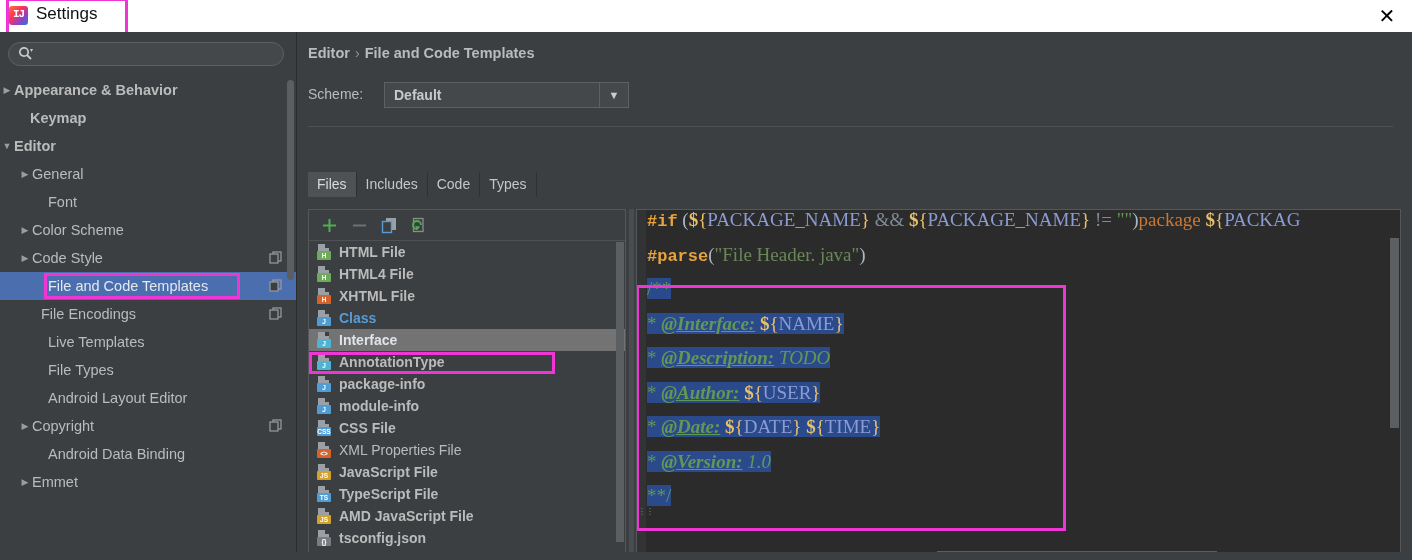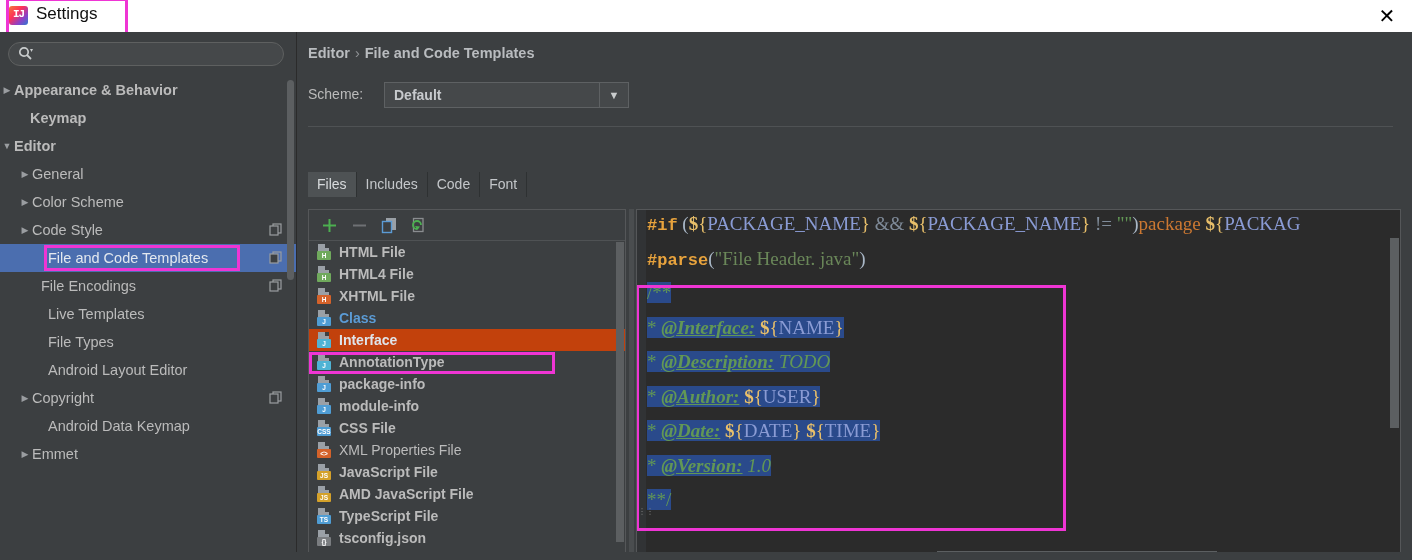--- a/index.html
+++ b/index.html
@@ -121,21 +121,21 @@
   }
   .tb-btn{
     position:absolute;top:4px;width:24px;height:24px;cursor:pointer;text-align:center;
   }
   .tb-btn svg{display:block;margin:3px auto 0;}
   .list-body{position:absolute;left:0;top:31px;right:0;bottom:0;overflow:hidden;}
   .litem{
     position:relative;height:22px;line-height:22px;white-space:nowrap;
     font-size:14px;color:#bbbbbb;font-weight:bold;cursor:default;padding-left:8px;
   }
-  .litem.selected{background:#c2410c;color:#dfe4ea;}
+  .litem.selected{background:#737373;color:#dfe4ea;}
   .litem.blue{color:#5b9bd5;}
   .litem.plain{font-weight:normal;}
   .ficon{
     position:relative;display:inline-block;width:15px;height:16px;
     vertical-align:-3px;margin-right:7px;
   }
   .ficon .sheet{
     position:absolute;left:1px;top:0;width:11px;height:11px;background:#9aa0a6;
   }
   .ficon .sheet:after{
@@ -159,21 +159,21 @@
   }
 
   
   .editor{
     position:absolute;left:339px;top:177px;width:765px;height:352px;
     background:#2b2b2b;border:1px solid #555759;box-sizing:border-box;overflow:hidden;
   }
   .gutter{position:absolute;left:0;top:0;width:9px;height:100%;background:#313335;}
   .code{
     position:absolute;left:0;top:0;right:0;bottom:0;
-    font-family:"Liberation Serif",serif;font-size:19px;line-height:40px;
+    font-family:"Liberation Serif",serif;font-size:19px;line-height:31px;
     white-space:pre;
   }
   .cline{position:relative;height:34.5px;padding-left:10px;}
   .sel{background:#2a4a8b;}
   .k-directive{color:#e8a33d;font-weight:bold;font-family:"Liberation Mono",monospace;font-size:17px;}
   .k-paren{color:#a9b7c6;}
   .k-var{color:#8a9bd4;}
   .k-dollar{color:#e8bf6a;font-weight:bold;}
   .k-brace{color:#e8bf6a;}
   .k-op{color:#7f8b99;}
@@ -235,20 +235,23 @@
         </div>
         <div class="tree-row bold">
           <span class="arrow" style="left: 0px;">▼</span>
           <span class="label" style="left: 14px;">Editor</span>
         </div>
         <div class="tree-row">
           <span class="arrow" style="left: 18px;">▶</span>
           <span class="label" style="left: 32px;">General</span>
         </div>
         <div class="tree-row">
+          <span class="label" style="left: 48px;">Font</span>
+        </div>
+        <div class="tree-row">
           <span class="arrow" style="left: 18px;">▶</span>
           <span class="label" style="left: 32px;">Color Scheme</span>
         </div>
         <div class="tree-row">
           <span class="arrow" style="left: 18px;">▶</span>
           <span class="label" style="left: 32px;">Code Style</span>
           <span class="copy-badge">
             <svg width="13" height="13" viewBox="0 0 13 13">
               <rect x="4" y="1" width="8" height="9" fill="none" stroke="#9a9da0" stroke-width="1.2"></rect>
               <rect x="1" y="3" width="8" height="9" fill="#3c3f41" stroke="#9a9da0" stroke-width="1.2"></rect>
@@ -287,21 +290,21 @@
           <span class="arrow" style="left: 18px;">▶</span>
           <span class="label" style="left: 32px;">Copyright</span>
           <span class="copy-badge">
             <svg width="13" height="13" viewBox="0 0 13 13">
               <rect x="4" y="1" width="8" height="9" fill="none" stroke="#9a9da0" stroke-width="1.2"></rect>
               <rect x="1" y="3" width="8" height="9" fill="#3c3f41" stroke="#9a9da0" stroke-width="1.2"></rect>
             </svg>
           </span>
         </div>
         <div class="tree-row">
-          <span class="label" style="left: 48px;">Android Data Keymap</span>
+          <span class="label" style="left: 48px;">Android Data Binding</span>
         </div>
         <div class="tree-row">
           <span class="arrow" style="left: 18px;">▶</span>
           <span class="label" style="left: 32px;">Emmet</span>
         </div>
       </div>
     <div class="side-scroll"></div>
   </div>
 
   <div class="content">
@@ -313,21 +316,21 @@
     <div class="scheme-row">
       <div class="scheme-label">Scheme:</div>
       <div class="combo">
         <div class="combo-value">Default</div>
         <div class="combo-arrow">▼</div>
       </div>
     </div>
 
     <div class="divider"></div>
 
-    <div class="tabs" id="tabs"><div class="tab active">Files</div><div class="tab">Includes</div><div class="tab">Code</div><div class="tab">Font</div></div>
+    <div class="tabs" id="tabs"><div class="tab active">Files</div><div class="tab">Includes</div><div class="tab">Code</div><div class="tab">Types</div></div>
 
     <div class="listpanel">
       <div class="list-toolbar">
         <div class="tb-btn" style="left:8px">
           <svg width="17" height="17" viewBox="0 0 17 17">
               <line x1="8.5" y1="2" x2="8.5" y2="15" stroke="#4caf50" stroke-width="2"></line>
               <line x1="2" y1="8.5" x2="15" y2="8.5" stroke="#4caf50" stroke-width="2"></line>
             </svg>
         </div>
         <div class="tb-btn" style="left:38px">
@@ -354,22 +357,22 @@
           <div class="litem"><span class="ficon"><span class="sheet"></span><span class="badge" style="background:#6fa95c">H</span></span><span>HTML4 File</span></div>
           <div class="litem"><span class="ficon"><span class="sheet"></span><span class="badge" style="background:#d4622a">H</span></span><span>XHTML File</span></div>
           <div class="litem blue"><span class="ficon"><span class="sheet"></span><span class="badge" style="background:#4f9dd4">J</span></span><span>Class</span></div>
           <div class="litem selected"><span class="ficon"><span class="sheet"></span><span class="badge" style="background:#4fb3d4">J</span></span><span>Interface</span></div>
           <div class="litem"><span class="ficon"><span class="sheet"></span><span class="badge" style="background:#4fb3d4">J</span></span><span>AnnotationType</span></div>
           <div class="litem"><span class="ficon"><span class="sheet"></span><span class="badge" style="background:#4f9dd4">J</span></span><span>package-info</span></div>
           <div class="litem"><span class="ficon"><span class="sheet"></span><span class="badge" style="background:#4f9dd4">J</span></span><span>module-info</span></div>
           <div class="litem"><span class="ficon"><span class="sheet"></span><span class="badge" style="background:#4f9dd4">CSS</span></span><span>CSS File</span></div>
           <div class="litem plain"><span class="ficon"><span class="sheet"></span><span class="badge" style="background:#d4622a">&lt;&gt;</span></span><span>XML Properties File</span></div>
           <div class="litem"><span class="ficon"><span class="sheet"></span><span class="badge" style="background:#d4a12a">JS</span></span><span>JavaScript File</span></div>
+          <div class="litem"><span class="ficon"><span class="sheet"></span><span class="badge" style="background:#4f9dd4">TS</span></span><span>TypeScript File</span></div>
           <div class="litem"><span class="ficon"><span class="sheet"></span><span class="badge" style="background:#d4a12a">JS</span></span><span>AMD JavaScript File</span></div>
-          <div class="litem"><span class="ficon"><span class="sheet"></span><span class="badge" style="background:#4f9dd4">TS</span></span><span>TypeScript File</span></div>
           <div class="litem"><span class="ficon"><span class="sheet"></span><span class="badge" style="background:#7a7d80">{}</span></span><span>tsconfig.json</span></div>
         </div>
       <div class="list-scroll"></div>
       <div class="item-hl" style="top:142px"></div>
     </div>
     <div class="splitter"></div>
 
     <div class="editor">
       <div class="gutter"></div>
       <div class="code" id="code" style="top: -6px;"><div class="cline"><span class=""><span class="k-directive">#if</span> <span class="k-paren">(</span><span class="k-dollar">$</span><span class="k-brace">{</span><span class="k-var">PACKAGE_NAME</span><span class="k-brace">}</span> <span class="k-op">&amp;&amp;</span> <span class="k-dollar">$</span><span class="k-brace">{</span><span class="k-var">PACKAGE_NAME</span><span class="k-brace">}</span> <span class="k-op">!=</span> <span class="k-cmt">""</span><span class="k-paren">)</span><span class="k-kw">package</span> <span class="k-dollar">$</span><span class="k-brace">{</span><span class="k-var">PACKAG</span></span></div><div class="cline"><span class=""><span class="k-directive">#parse</span><span class="k-paren">(</span><span class="k-str">"File Header. java"</span><span class="k-paren">)</span></span></div><div class="cline"><span class="sel"><span class="k-cmt">/**</span></span></div><div class="cline"><span class="sel"><span class="k-cmt">*</span> <span class="k-tag">@Interface:</span> <span class="k-dollar">$</span><span class="k-brace">{</span><span class="k-var">NAME</span><span class="k-brace">}</span></span></div><div class="cline"><span class="sel"><span class="k-cmt">*</span> <span class="k-tag">@Description:</span> <span class="k-cmt-i">TODO</span></span></div><div class="cline"><span class="sel"><span class="k-cmt">*</span> <span class="k-tag">@Author:</span> <span class="k-dollar">$</span><span class="k-brace">{</span><span class="k-var">USER</span><span class="k-brace">}</span></span></div><div class="cline"><span class="sel"><span class="k-cmt">*</span> <span class="k-tag">@Date:</span> <span class="k-dollar">$</span><span class="k-brace">{</span><span class="k-var">DATE</span><span class="k-brace">}</span> <span class="k-dollar">$</span><span class="k-brace">{</span><span class="k-var">TIME</span><span class="k-brace">}</span></span></div><div class="cline"><span class="sel"><span class="k-cmt">*</span> <span class="k-tag">@Version:</span> <span class="k-cmt-i">1.0</span></span></div><div class="cline"><span class="sel"><span class="k-cmt">**/</span></span></div></div>

